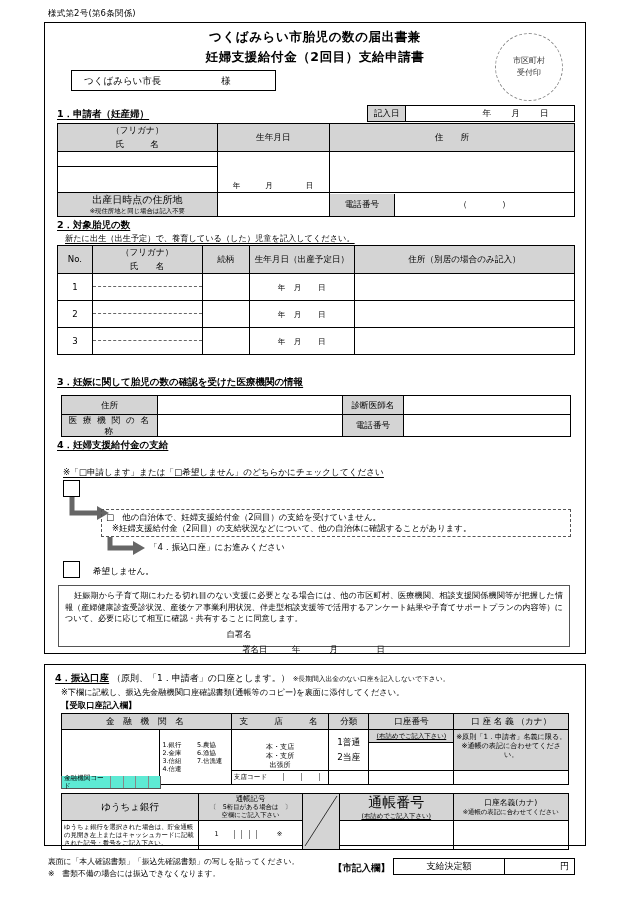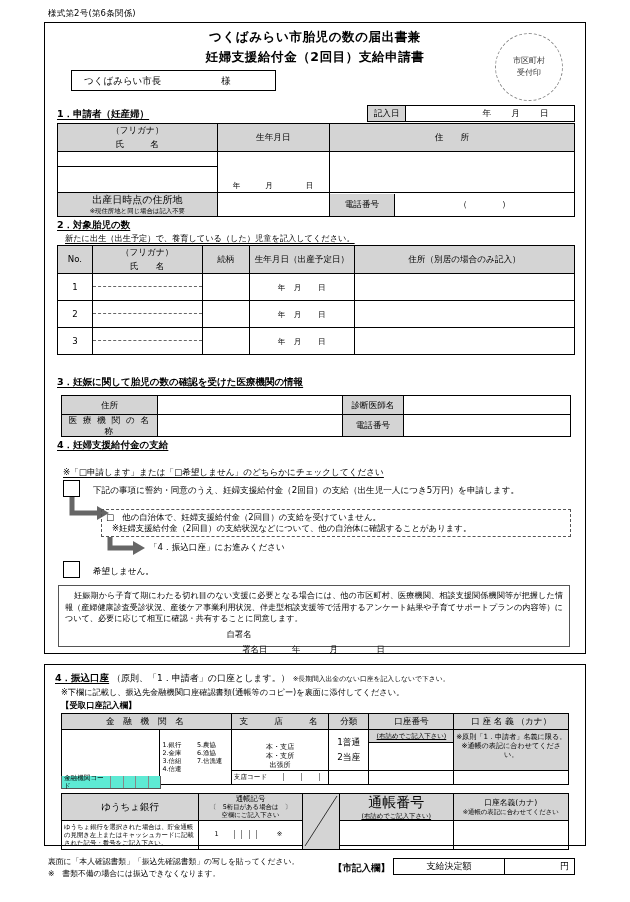--- a/index.html
+++ b/index.html
@@ -207,21 +207,20 @@
         <td class="bx" style="width:168px;"></td>
       </tr>
     </tbody>
       </table>
 
     <div class="sec-h" style="left:12px;top:416px;">4．妊婦支援給付金の支給</div>
 
     <div class="note u" style="left:18px;top:444px;font-size:8.6px;">※「□申請します」または「□希望しません」のどちらかにチェックしてください</div>
 
     <div class="cbx" style="left:18px;top:457px;"></div>
-    <div class="cblabel" style="left:48px;top:462px;">下記の事項に誓約・同意のうえ、妊婦支援給付金（2回目）の支給（出生児一人につき5万円）を申請します。</div>
 
     <div class="arrow" style="position:absolute;left:24px;top:474px;">
       <svg width="44" height="26" viewBox="0 0 44 26">
         <path d="M3 0 V16 H30" stroke="#666" stroke-width="5" fill="none"></path>
         <path d="M28 9 L40 16 L28 23 Z" fill="#666"></path>
       </svg>
     </div>
 
     <div class="dbox" style="left:56px;top:486px;width:470px;height:28px;padding:2px 4px;">
       <div style="font-size:8.4px;">□　他の自治体で、妊婦支援給付金（2回目）の支給を受けていません。</div>

